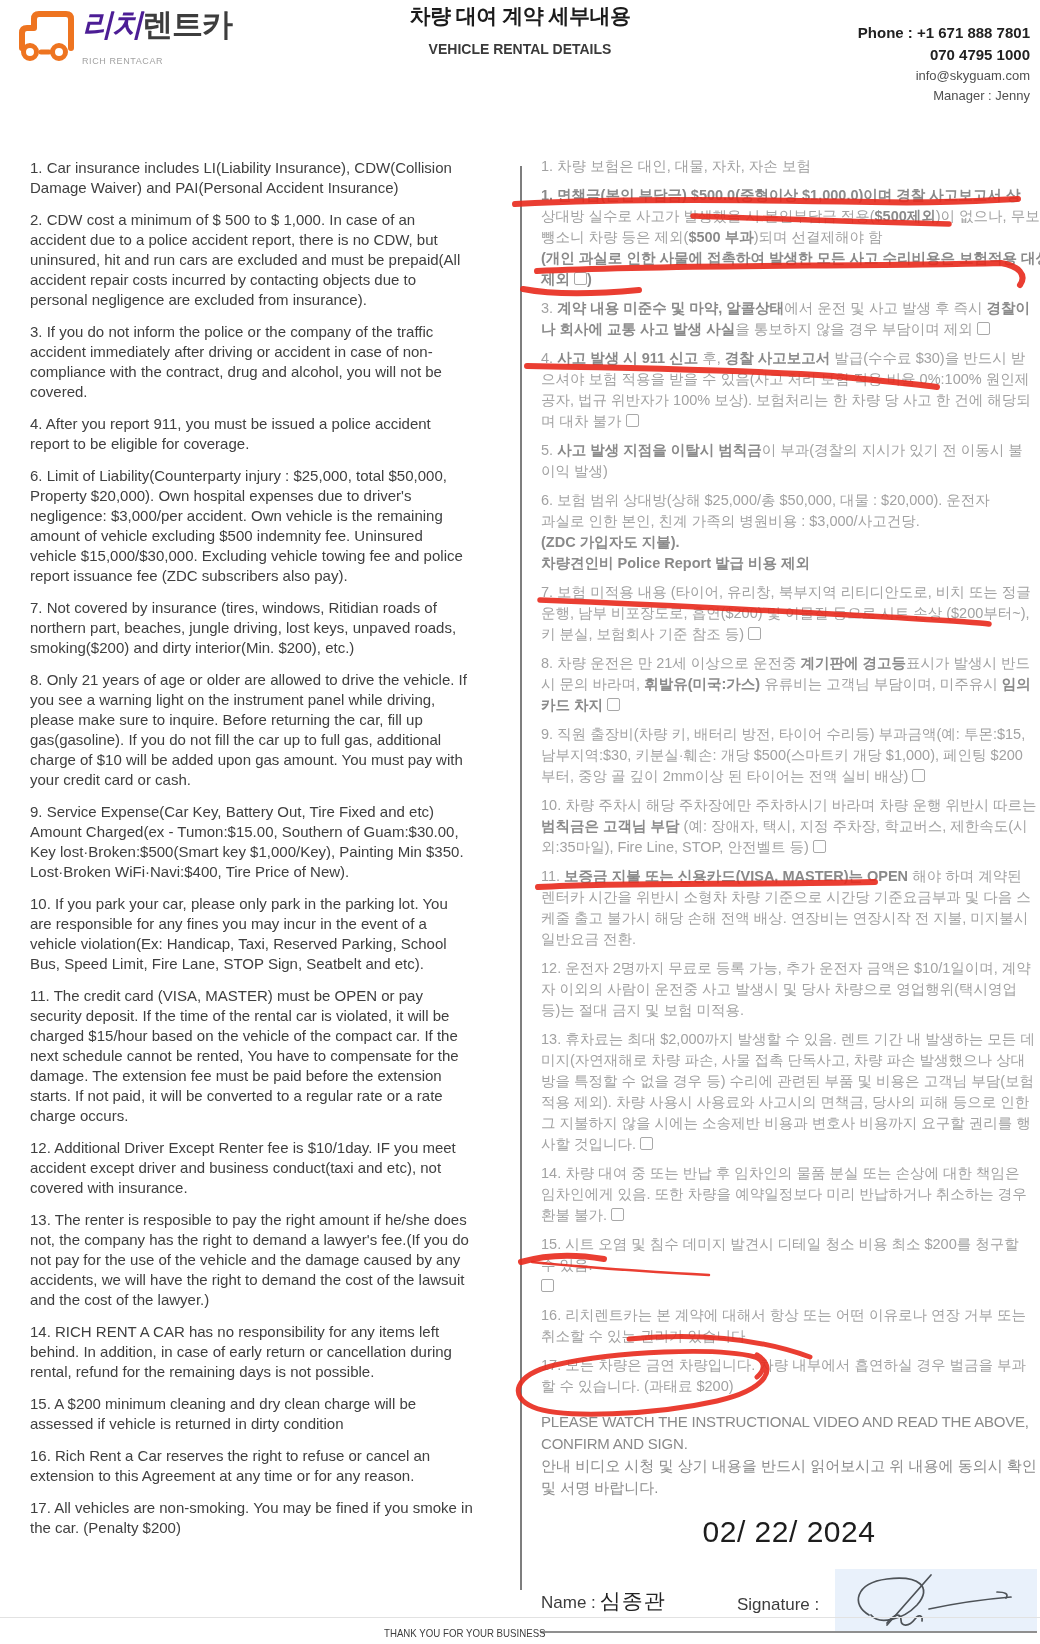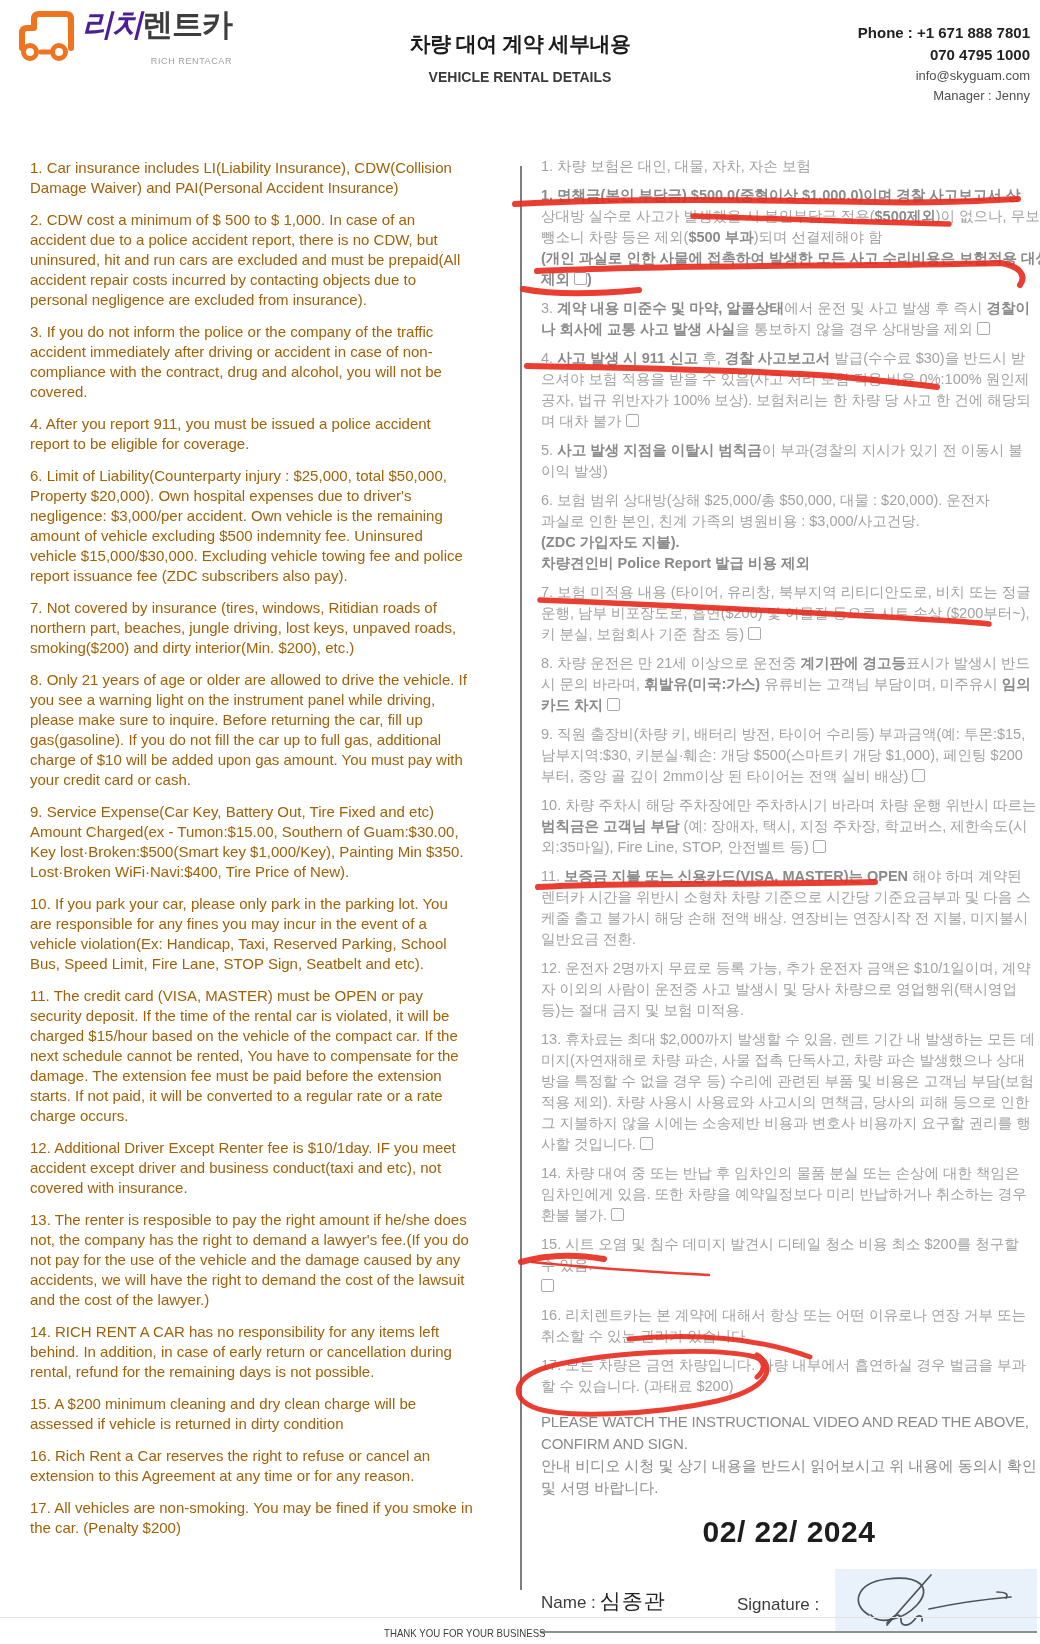--- a/index.html
+++ b/index.html
@@ -8,43 +8,43 @@
     font-family:"Liberation Sans","DejaVu Sans",sans-serif;overflow:hidden;
   }
   
   .header{position:absolute;top:0;left:0;width:1040px;height:100px;}
   .logo{position:absolute;left:14px;top:8px;display:flex;align-items:flex-start;}
   .logo-icon{width:64px;height:56px;margin-right:4px;}
   .logo-text{line-height:34px;}
   .logo-kr{font-size:31px;font-weight:bold;letter-spacing:-1px;}
   .logo-kr .orange{color:#4c1d95;font-style:italic;}
   .logo-kr .dark{color:#3d3d3d;}
-  .logo-sub{font-size:9px;color:#a2a2a2;letter-spacing:0.6px;margin-top:-3px;text-align:right;}
-  .title-block{position:absolute;left:320px;width:400px;top:30px;text-align:center;}
+  .logo-sub{font-size:9px;color:#a2a2a2;letter-spacing:0.6px;margin-top:-3px;text-align:left;}
+  .title-block{position:absolute;left:320px;width:400px;top:2px;text-align:center;}
   .title-kr{font-size:21px;font-weight:bold;color:#1b1b1b;letter-spacing:-0.5px;}
   .title-en{font-size:14px;font-weight:bold;color:#3a3a3a;margin-top:11px;}
   .contact{position:absolute;right:10px;top:22px;text-align:right;}
   .contact .c-bold{font-size:15px;font-weight:bold;color:#222;line-height:22px;}
   .contact .c-reg{font-size:13px;color:#4f4f4f;line-height:20px;}
   
   .col-en{position:absolute;left:30px;top:158px;width:443px;}
-  .ep{font-size:15px;line-height:20px;color:#a16207;margin:0 0 12px 0;}
+  .ep{font-size:15px;line-height:20px;color:#404040;margin:0 0 12px 0;}
   .divider-v{position:absolute;left:520px;top:166px;height:1424px;width:2px;background:#7e7e7e;}
   .col-kr{position:absolute;left:541px;top:156px;width:496px;}
   .kp{font-size:14.5px;line-height:21px;color:#a2a2a2;margin:0 0 8px 0;position:relative;}
   .kp b{color:#8a8a8a;}
   .kline{white-space:nowrap;}
   .cb{display:inline-block;width:11px;height:11px;border:1.5px solid #a8a8a8;border-radius:2px;vertical-align:-1px;background:#fff;}
   
   svg.mark{position:absolute;pointer-events:none;overflow:visible;z-index:5;}
   .mark path{fill:none;stroke:#e8291c;stroke-linecap:round;stroke-linejoin:round;opacity:0.9;}
   
   .notice{font-weight:normal;color:#8a8a8a;margin-top:14px;font-size:15px;line-height:22px;}
   .notice .en{letter-spacing:-0.2px;}
-  .date{text-align:center;font-size:30px;font-weight:bold;color:#1d1d1d;margin-top:16px;letter-spacing:0.5px;}
+  .date{text-align:center;font-size:30px;font-weight:normal;color:#1d1d1d;margin-top:16px;letter-spacing:0.5px;}
   .signrow{margin-top:18px;display:flex;align-items:flex-end;border-bottom:2px solid #8f8f8f;position:relative;height:64px;}
   .name-cell{width:196px;font-size:17px;color:#3c3c3c;padding-bottom:16px;white-space:nowrap;}
   .name-cell .nm{font-size:21px;font-weight:normal;color:#222;margin-left:4px;letter-spacing:1px;}
   .sig-label{font-size:17px;color:#3c3c3c;padding-bottom:16px;width:92px;white-space:nowrap;}
   .sig-box{margin-left:auto;width:202px;height:62px;background:#e9f1fb;position:relative;}
   
   .footer-line{position:absolute;left:0;top:1617px;width:1040px;border-top:1px solid #e2e2e2;}
   .footer-text{position:absolute;left:0;top:1627px;width:930px;text-align:center;font-size:11px;color:#3d3d3d;}
   .footer-text span{display:inline-block;transform:scaleX(0.88);}
 </style>
@@ -125,21 +125,21 @@
       </svg>
     <svg class="mark" style="left:-8px;top:74px;width:506px;height:30px" viewBox="0 0 506 30">
         <path d="M4 12 C150 5,320 8,468 4 C486 7,494 16,487 26" stroke-width="6"></path>
       </svg>
     <svg class="mark" style="left:-22px;top:97px;width:125px;height:18px" viewBox="0 0 125 18">
         <path d="M4 7 C35 13,78 12,120 8" stroke-width="6"></path>
       </svg>
   </div>
 
   <div class="kp">
-    <span>3. </span><b>계약 내용 미준수 및 마약, 알콜상태</b><span>에서 운전 및 사고 발생 후 즉시 </span><b>경찰이나 회사에 교통 사고 발생 사실</b><span>을 통보하지 않을 경우 상대방을 제외 </span><span class="cb"></span>
+    <span>3. </span><b>계약 내용 미준수 및 마약, 알콜상태</b><span>에서 운전 및 사고 발생 후 즉시 </span><b>경찰이나 회사에 교통 사고 발생 사실</b><span>을 통보하지 않을 경우 부담이며 제외 </span><span class="cb"></span>
   </div>
 
   <div class="kp">
     <span>4. </span><b>사고 발생 시 911 신고</b><span> 후, </span><b>경찰 사고보고서</b><span> 발급(수수료 $30)을 반드시 받으셔야 보험 적용을 받을 수 있음(사고 처리 보험 적용 비율 0%:100% 원인제공자, 법규 위반자가 100% 보상). 보험처리는 한 차량 당 사고 한 건에 해당되며 대차 불가 </span><span class="cb"></span>
     <svg class="mark" style="left:-18px;top:12px;width:420px;height:32px" viewBox="0 0 420 32">
         <path d="M4 6 C120 8,240 11,310 16 C350 20,392 24,414 27" stroke-width="6"></path>
       </svg>
   </div>
 
   <div class="kp">

